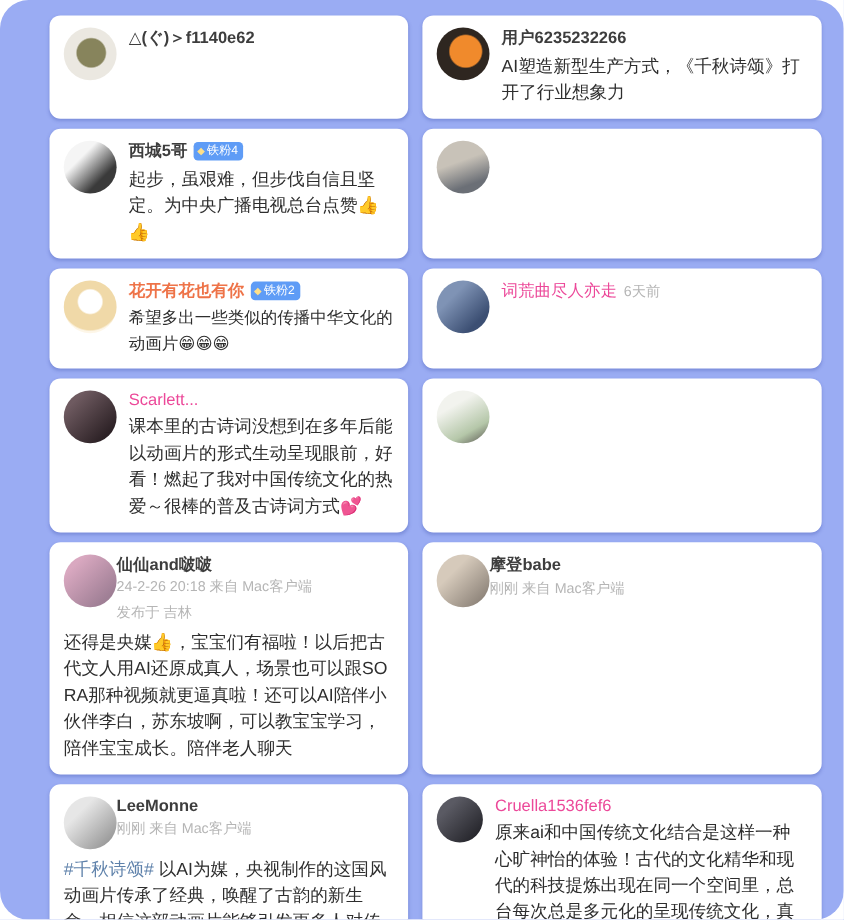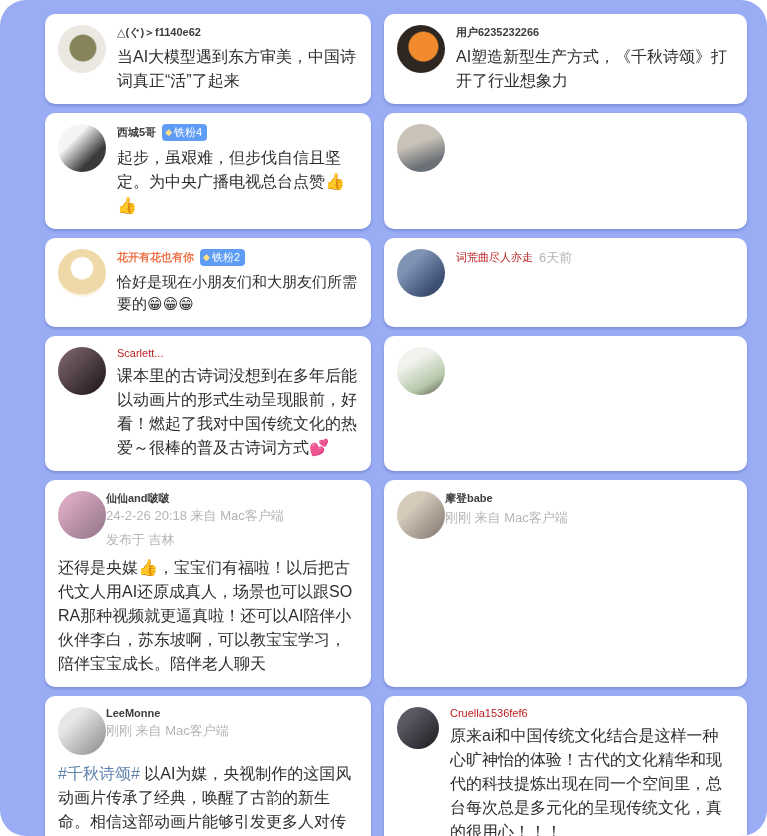--- a/index.html
+++ b/index.html
@@ -7,22 +7,22 @@
   .board{width:767px;height:836px;background:#9aacf3;border-radius:26px;box-sizing:border-box;
          padding:14px 20px 8px 16px;overflow:hidden;display:flex;flex-direction:column;gap:9px;}
   .grid{display:grid;grid-template-columns:326px 1fr;gap:9px 13px;margin-left:29px;}
   .card{background:#fff;border-radius:10px;padding:11px 13px;box-sizing:border-box;
         box-shadow:0 2px 3px rgba(50,70,160,.28);}
   .card.flex{display:flex;gap:11px;}
   .header{display:flex;}
   .avatar{width:48px;height:48px;border-radius:50%;flex:0 0 48px;}
   .content{flex:1;min-width:0;}
   .name-row{display:flex;align-items:center;gap:6px;flex-wrap:wrap;}
-  .name{font-size:11px;color:#3d3d3d;font-weight:600;text-align:right;}
-  .name.gray{color:#b91c1c;font-weight:400;}
+  .name{font-size:15px;color:#3d3d3d;font-weight:600;text-align:right;}
+  .name.gray{color:#ec4899;font-weight:400;}
   .name.orange{color:#ee7348;}
   .meta{font-size:13px;color:#b5b5b5;}
   .body{font-size:16px;color:#2e2e2e;line-height:1.5;margin-top:5px;word-break:break-all;}
   .fullbody{font-size:16px;color:#2e2e2e;line-height:1.5;margin-top:7px;word-break:break-all;}
   .badge{display:inline-flex;align-items:center;gap:2px;background:#5f9cf6;color:#fff;
          font-size:11px;border-radius:4px;padding:1px 5px 1px 3px;line-height:1.35;white-space:nowrap;}
   .gem{font-size:9px;color:#ffe089;}
   .hashtag{color:#5f82ab;}
   
   .av0{background:radial-gradient(circle at 52% 48%,#87845c 0%,#87845c 36%,#ebe8e1 40%);}
@@ -43,21 +43,20 @@
 
 <div class="board">
   <div class="grid">
 
     <div class="card flex">
       <div class="avatar av0"></div>
       <div class="content">
         <div class="name-row">
             <span class="name">△(ぐ)＞f1140e62</span>
           </div>
-        <div class="body">当AI大模型遇到东方审美，中国诗词真正“活”了起来</div>
       </div>
     </div>
     <div class="card flex">
       <div class="avatar av1"></div>
       <div class="content">
         <div class="name-row">
             <span class="name">用户6235232266</span>
           </div>
         <div class="body">AI塑造新型生产方式，《千秋诗颂》打开了行业想象力</div>
       </div>
@@ -83,21 +82,21 @@
     <div class="card flex">
       <div class="avatar av4"></div>
       <div class="content">
         <div class="name-row">
           <span class="name orange">花开有花也有你</span>
           <span class="badge">
               <span class="gem">◆</span>
               <span>铁粉2</span>
             </span>
         </div>
-        <div class="body" style="font-size:15px">恰好是现在小朋友们和大朋友们所需要的😁😁😁</div>
+        <div class="body" style="font-size:15px">希望多出一些类似的传播中华文化的动画片😁😁😁</div>
       </div>
     </div>
     <div class="card flex">
       <div class="avatar av5"></div>
       <div class="content">
         <div class="name-row">
           <span class="name gray">词荒曲尽人亦走</span>
           <span class="meta">6天前</span>
         </div>
       </div>

